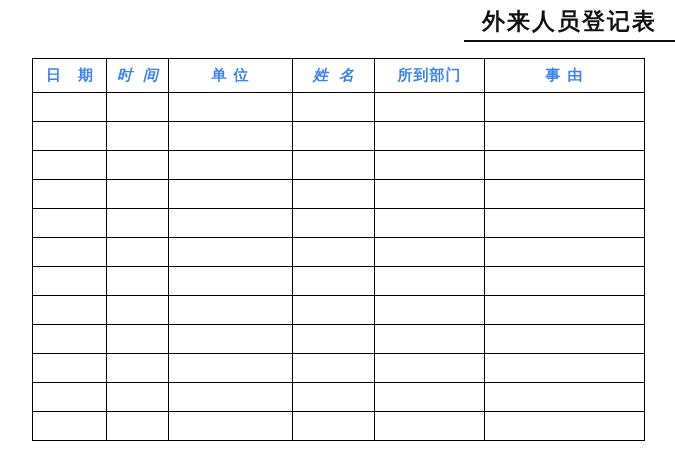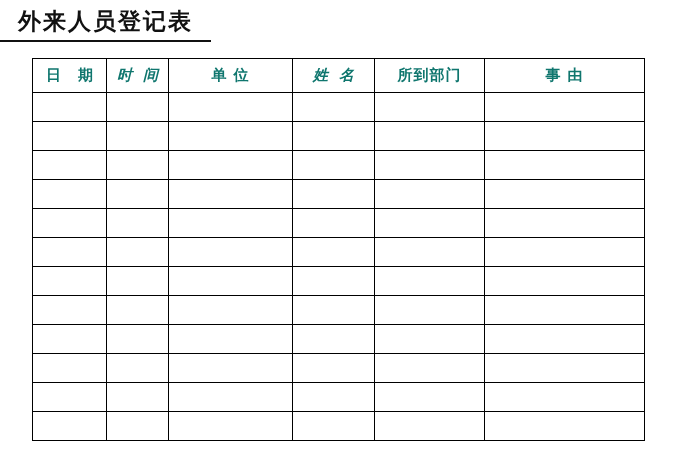--- a/index.html
+++ b/index.html
@@ -19,21 +19,21 @@
     width: 675px;
     height: 465px;
     background: #ffffff;
     box-sizing: border-box;
   }
   .doc-title {
     position: absolute;
     top: 6px;
     left: 0;
     width: 675px;
-    text-align: left;
+    text-align: right;
     font-family: "DejaVu Serif", "Liberation Serif", serif;
     font-size: 23px;
     font-weight: bold;
     letter-spacing: 2px;
     color: #111111;
   }
   .doc-title span.underline-text {
     border-bottom: 2px solid #111111;
     padding: 0 18px 3px 18px;
     display: inline-block;
@@ -53,21 +53,21 @@
   table.register-table th {
     border: 1px solid #000000;
     padding: 0;
     margin: 0;
   }
   table.register-table thead th {
     height: 33px;
     font-family: "DejaVu Serif", "Liberation Serif", serif;
     font-size: 15px;
     font-weight: bold;
-    color: #0f766e;
+    color: #3b82f6;
     text-align: center;
     vertical-align: middle;
     white-space: nowrap;
   }
   table.register-table tbody td {
     height: 28px;
     background: #ffffff;
   }
   .hdr-spaced {
     display: inline-block;

